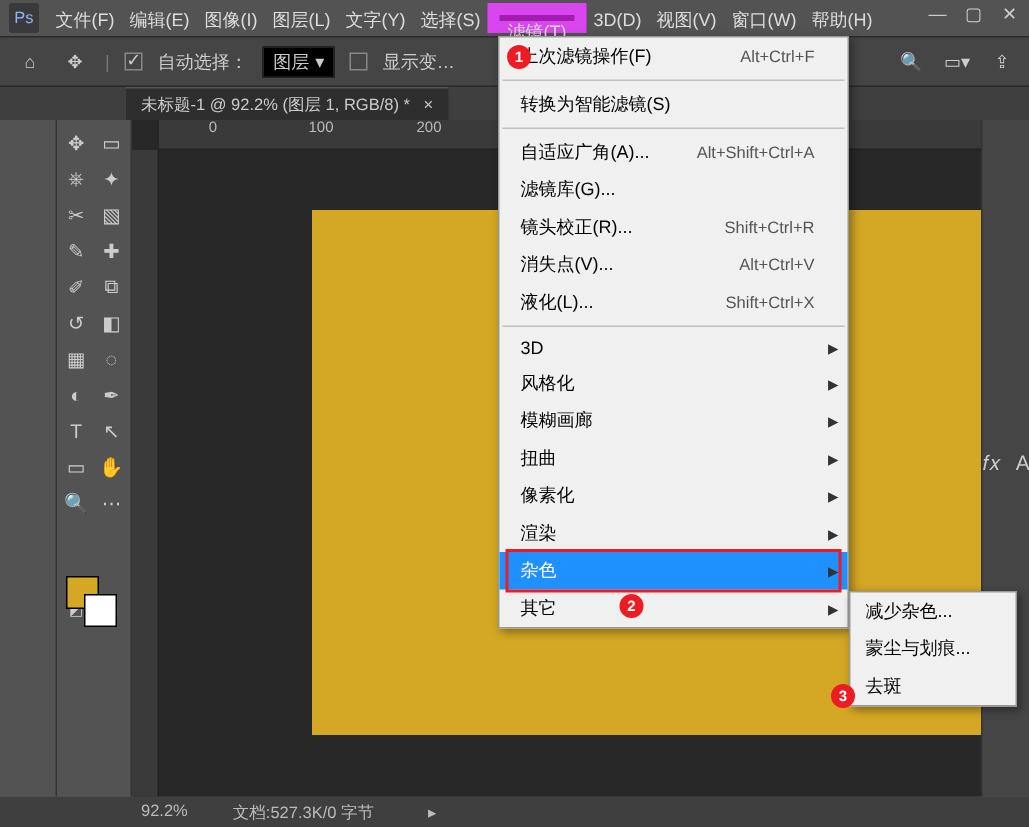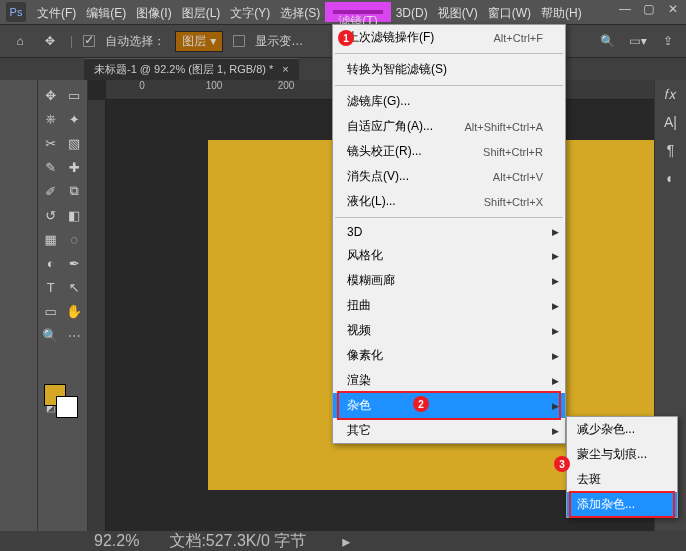--- a/index.html
+++ b/index.html
@@ -8,50 +8,50 @@
   .menubar .logo { width: 20px; height: 20px; margin-right: 6px; background: #3a3a3a; border-radius: 2px; display:flex;align-items:center;justify-content:center; }
   .menubar .logo::before { content:"Ps"; font-size:11px; color:#8ab4ff; }
   .menubar .item { padding: 0 5px; color: #ddd; cursor: default; font-size: 12px; height: 20px; line-height: 22px; }
   .menubar .item.hl { border: 8px solid #d946ef; background:#a21caf; }
   .winbtns { position:absolute; right:6px; top:4px; display:flex; gap:10px; }
   .winbtns span { width:14px; height:12px; display:inline-block; color:#ccc; font-size:12px; text-align:center; line-height:10px; }
   .optbar { height: 34px; background:#454545; border-top:1px solid #2a2a2a; border-bottom:1px solid #2a2a2a; display:flex; align-items:center; padding-left:10px; gap:10px; }
   .optbar .iconbtn { width:20px; height:20px; display:flex; align-items:center; justify-content:center; color:#ccc; }
   .optbar .check { width:12px; height:12px; border:1px solid #888; display:inline-block; position:relative; }
   .optbar .check.on::after { content:"✓"; position:absolute; top:-3px; left:0; color:#ccc; font-size:12px; }
-  .optbar .combo { background:#a16207; border:1px solid #222; padding:1px 6px; display:flex; align-items:center; gap:4px; font-size:12px; }
+  .optbar .combo { background:#000000; border:1px solid #222; padding:1px 6px; display:flex; align-items:center; gap:4px; font-size:12px; }
   .optbar .rightcluster { margin-left:auto; display:flex; gap:10px; padding-right:8px; }
   .tabstrip { height: 22px; background:#3f3f3f; display:flex; align-items:flex-end; padding-left:84px; }
   .tabstrip .tab { background:#2e2e2e; color:#ccc; font-size:11px; padding:3px 10px; border-top:1px solid #555; }
   .workarea { position:relative; height: calc(551px - 24px - 34px - 22px - 20px); background:#535353; }
   .leftdock { position:absolute; left:0; top:0; width:38px; bottom:0; background:#535353; border-right:1px solid #343434; }
   .toolbox { position:absolute; left:38px; top:0; width:50px; bottom:0; background:#535353; border-right:1px solid #343434; display:grid; grid-template-columns:1fr 1fr; grid-auto-rows:22px; gap:2px; padding:4px 2px; }
   .toolbox .tool { display:flex; align-items:center; justify-content:center; color:#ccc; font-size:13px; }
   .toolbox .swatch { grid-column: span 2; height:40px; position:relative; margin-top:6px; }
   .toolbox .swatch .fg { position:absolute; left:4px; top:6px; width:22px; height:22px; background:#d4a824; border:1px solid #000; }
   .toolbox .swatch .bg { position:absolute; left:16px; top:18px; width:22px; height:22px; background:#fff; border:1px solid #000; }
   .toolbox .micro { display:flex; align-items:center; justify-content:center; font-size:10px; color:#ccc; }
   .canvaswrap { position:absolute; left:88px; right:32px; top:0; bottom:0; background:#282828; }
   .ruler-h { position:absolute; left:18px; right:0; top:0; height:20px; background:#3a3a3a; border-bottom:1px solid #222; display:flex; }
   .ruler-h span { flex:0 0 72px; text-align:center; font-size:10px; color:#bbb; }
   .ruler-v { position:absolute; left:0; top:20px; bottom:0; width:18px; background:#3a3a3a; border-right:1px solid #222; }
   .canvas { position:absolute; left:120px; top:60px; width:450px; height:350px; background:#d4a824; }
-  .rightdock { position:absolute; right:0; top:0; width:32px; bottom:0; background:#454545; border-left:1px solid #343434; display:flex; flex-direction:column; align-items:center; gap:10px; padding-top:6px; }
+  .rightdock { position:absolute; right:0; top:0; width:32px; bottom:0; background:#454545; border-left:1px solid #343434; display:flex; flex-direction:row; align-items:center; gap:10px; padding-top:6px; }
   .rightdock .ic { width:18px; height:18px; color:#ccc; font-size:14px; text-align:center; }
-  .status { height:20px; background:#3f3f3f; display:flex; align-items:center; font-size:16px; color:#bbb; padding-left:94px; gap:30px; }
+  .status { height:20px; background:#3f3f3f; display:flex; align-items:center; font-size:11px; color:#bbb; padding-left:94px; gap:30px; }
   
   .menu { position:absolute; top:24px; left:332px; width:234px; background:#f0f0f0; border:1px solid #999; box-shadow:2px 2px 6px rgba(0,0,0,.4); color:#000; font-size:12px; z-index:20; }
   .menu .row { display:flex; justify-content:space-between; align-items:center; padding:4px 22px 4px 14px; cursor:default; position:relative; }
   .menu .row .shortcut { color:#555; font-size:11px; }
   .menu .row.sub::after { content:"▶"; position:absolute; right:6px; font-size:9px; color:#333; }
   .menu .sep { height:1px; background:#c0c0c0; margin:3px 2px; }
   .menu .row.hl { background:#1e90ff; color:#fff; }
   .menu .boxed { position:relative;text-align:center; }
   .menu .boxed::before { content:""; position:absolute; left:4px; right:4px; top:-2px; bottom:-2px; border:2px solid #ed1c24; pointer-events:none; }
-  .submenu { position:absolute; top:416px; left:566px; width:112px; background:#f0f0f0; border:1px solid #999; box-shadow:2px 2px 6px rgba(0,0,0,.4); color:#000; font-size:12px; z-index:21; }
+  .submenu { position:absolute; top:394px; left:566px; width:112px; background:#f0f0f0; border:1px solid #999; box-shadow:2px 2px 6px rgba(0,0,0,.4); color:#000; font-size:12px; z-index:21; }
   .submenu .row { padding:4px 10px; }
   .submenu .row.hl { background:#1e90ff; color:#fff; position:relative; }
   .submenu .boxed::before { content:""; position:absolute; left:2px; right:2px; top:-1px; bottom:-1px; border:2px solid #ed1c24; pointer-events:none; }
   .badge { position:absolute; width:16px; height:16px; border-radius:50%; background:#ed1c24; color:#fff; font-size:10px; display:flex; align-items:center; justify-content:center; z-index:25; font-weight:bold; }
 </style>
 </head>
 <body>
 
 <div class="menubar">
   <div class="logo"></div>
@@ -159,27 +159,27 @@
   <div class="row">
     <span>上次滤镜操作(F)</span>
       <span class="shortcut">Alt+Ctrl+F</span>
   </div>
   <div class="sep"></div>
   <div class="row">
       <span>转换为智能滤镜(S)</span>
     </div>
   <div class="sep"></div>
   <div class="row">
-      <span>滤镜库(G)...</span>
-    </div>
-  <div class="row">
       <span>自适应广角(A)...</span>
       <span class="shortcut">Alt+Shift+Ctrl+A</span>
     </div>
   <div class="row">
+      <span>滤镜库(G)...</span>
+    </div>
+  <div class="row">
       <span>镜头校正(R)...</span>
       <span class="shortcut">Shift+Ctrl+R</span>
     </div>
   <div class="row">
       <span>消失点(V)...</span>
       <span class="shortcut">Alt+Ctrl+V</span>
     </div>
   <div class="row">
       <span>液化(L)...</span>
       <span class="shortcut">Shift+Ctrl+X</span>
@@ -189,40 +189,36 @@
       <span>3D</span>
     </div>
   <div class="row sub">
       <span>风格化</span>
     </div>
   <div class="row sub">
       <span>模糊画廊</span>
     </div>
   <div class="row sub">
       <span>扭曲</span>
-    </div>
-  <div class="row sub">
-      <span>视频</span>
     </div>
   <div class="row sub">
       <span>像素化</span>
     </div>
   <div class="row sub">
       <span>渲染</span>
     </div>
   <div class="row sub hl boxed">
       <span>杂色</span>
     </div>
   <div class="row sub">
       <span>其它</span>
     </div>
 </div>
 
 <div class="submenu">
   <div class="row">减少杂色...</div>
   <div class="row">蒙尘与划痕...</div>
   <div class="row">去斑</div>
-  <div class="row hl boxed">添加杂色...</div>
 </div>
 
 <div class="badge" style="top:30px; left:338px;">1</div>
 <div class="badge" style="top:396px; left:413px;">2</div>
 <div class="badge" style="top:456px; left:554px;">3</div>
 
 </body></html>

